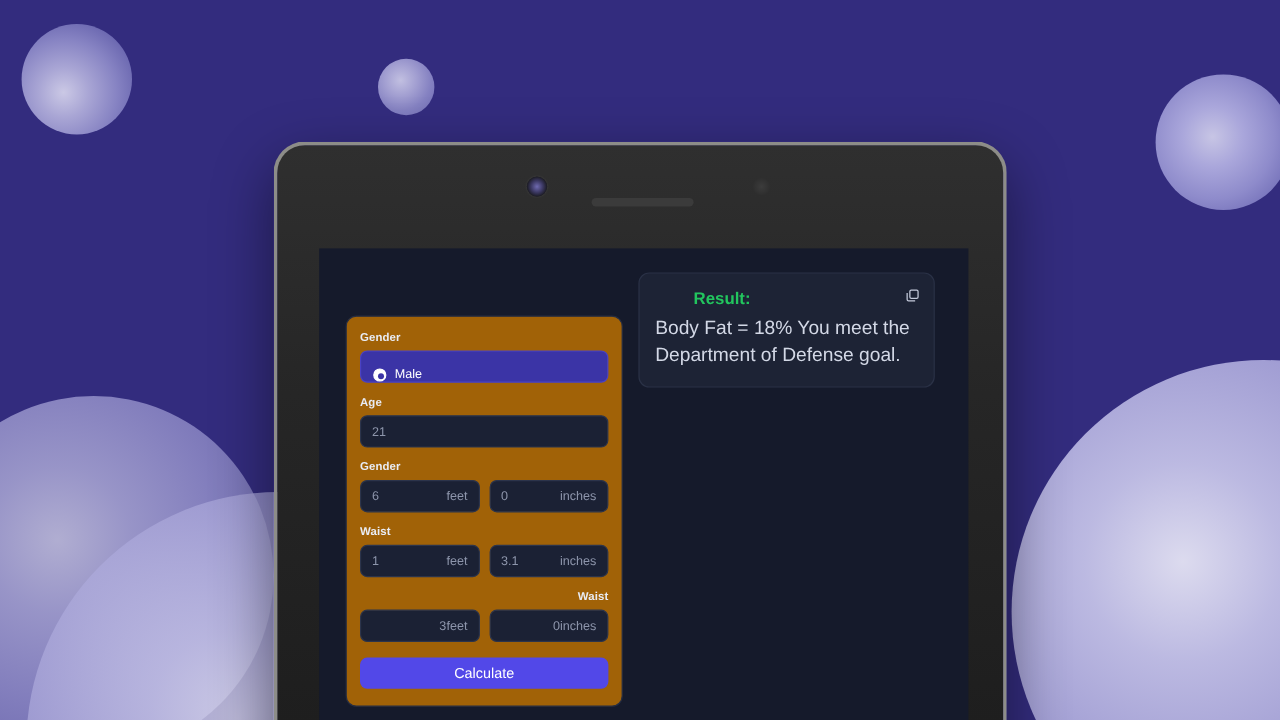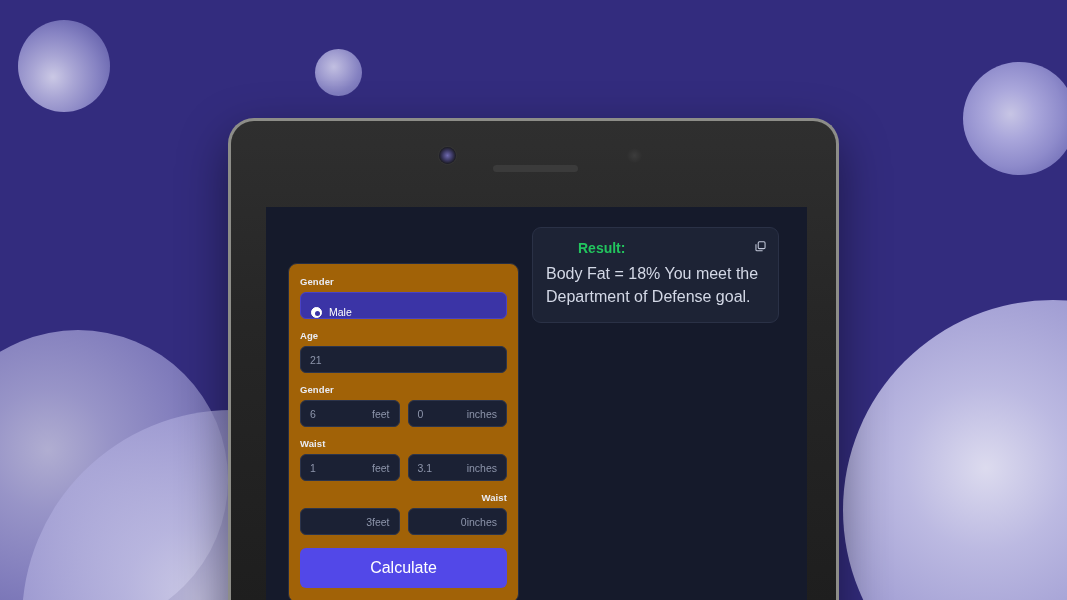--- a/index.html
+++ b/index.html
@@ -196,25 +196,25 @@
     padding: 0 9px;
     font-size: 10.5px;
   }
   .input-box .val { color: #8d95ab; flex: 1; }
   .input-box .unit { color: #8d95ab; }
   .dual-row { display: flex; gap: 8px; }
   .dual-row .input-box { flex: 1; }
 
   .calc-btn {
     width: 100%;
-    height: 40px;
+    height: 26px;
     border-radius: 6px;
     background: #5248e8;
     color: #ffffff;
-    font-size: 16px;
+    font-size: 12px;
     display: flex;
     align-items: center;
     justify-content: center;
     border: none;
     font-family: "Liberation Sans", sans-serif;
     cursor: pointer;
   }
 
   
   .result-card {

